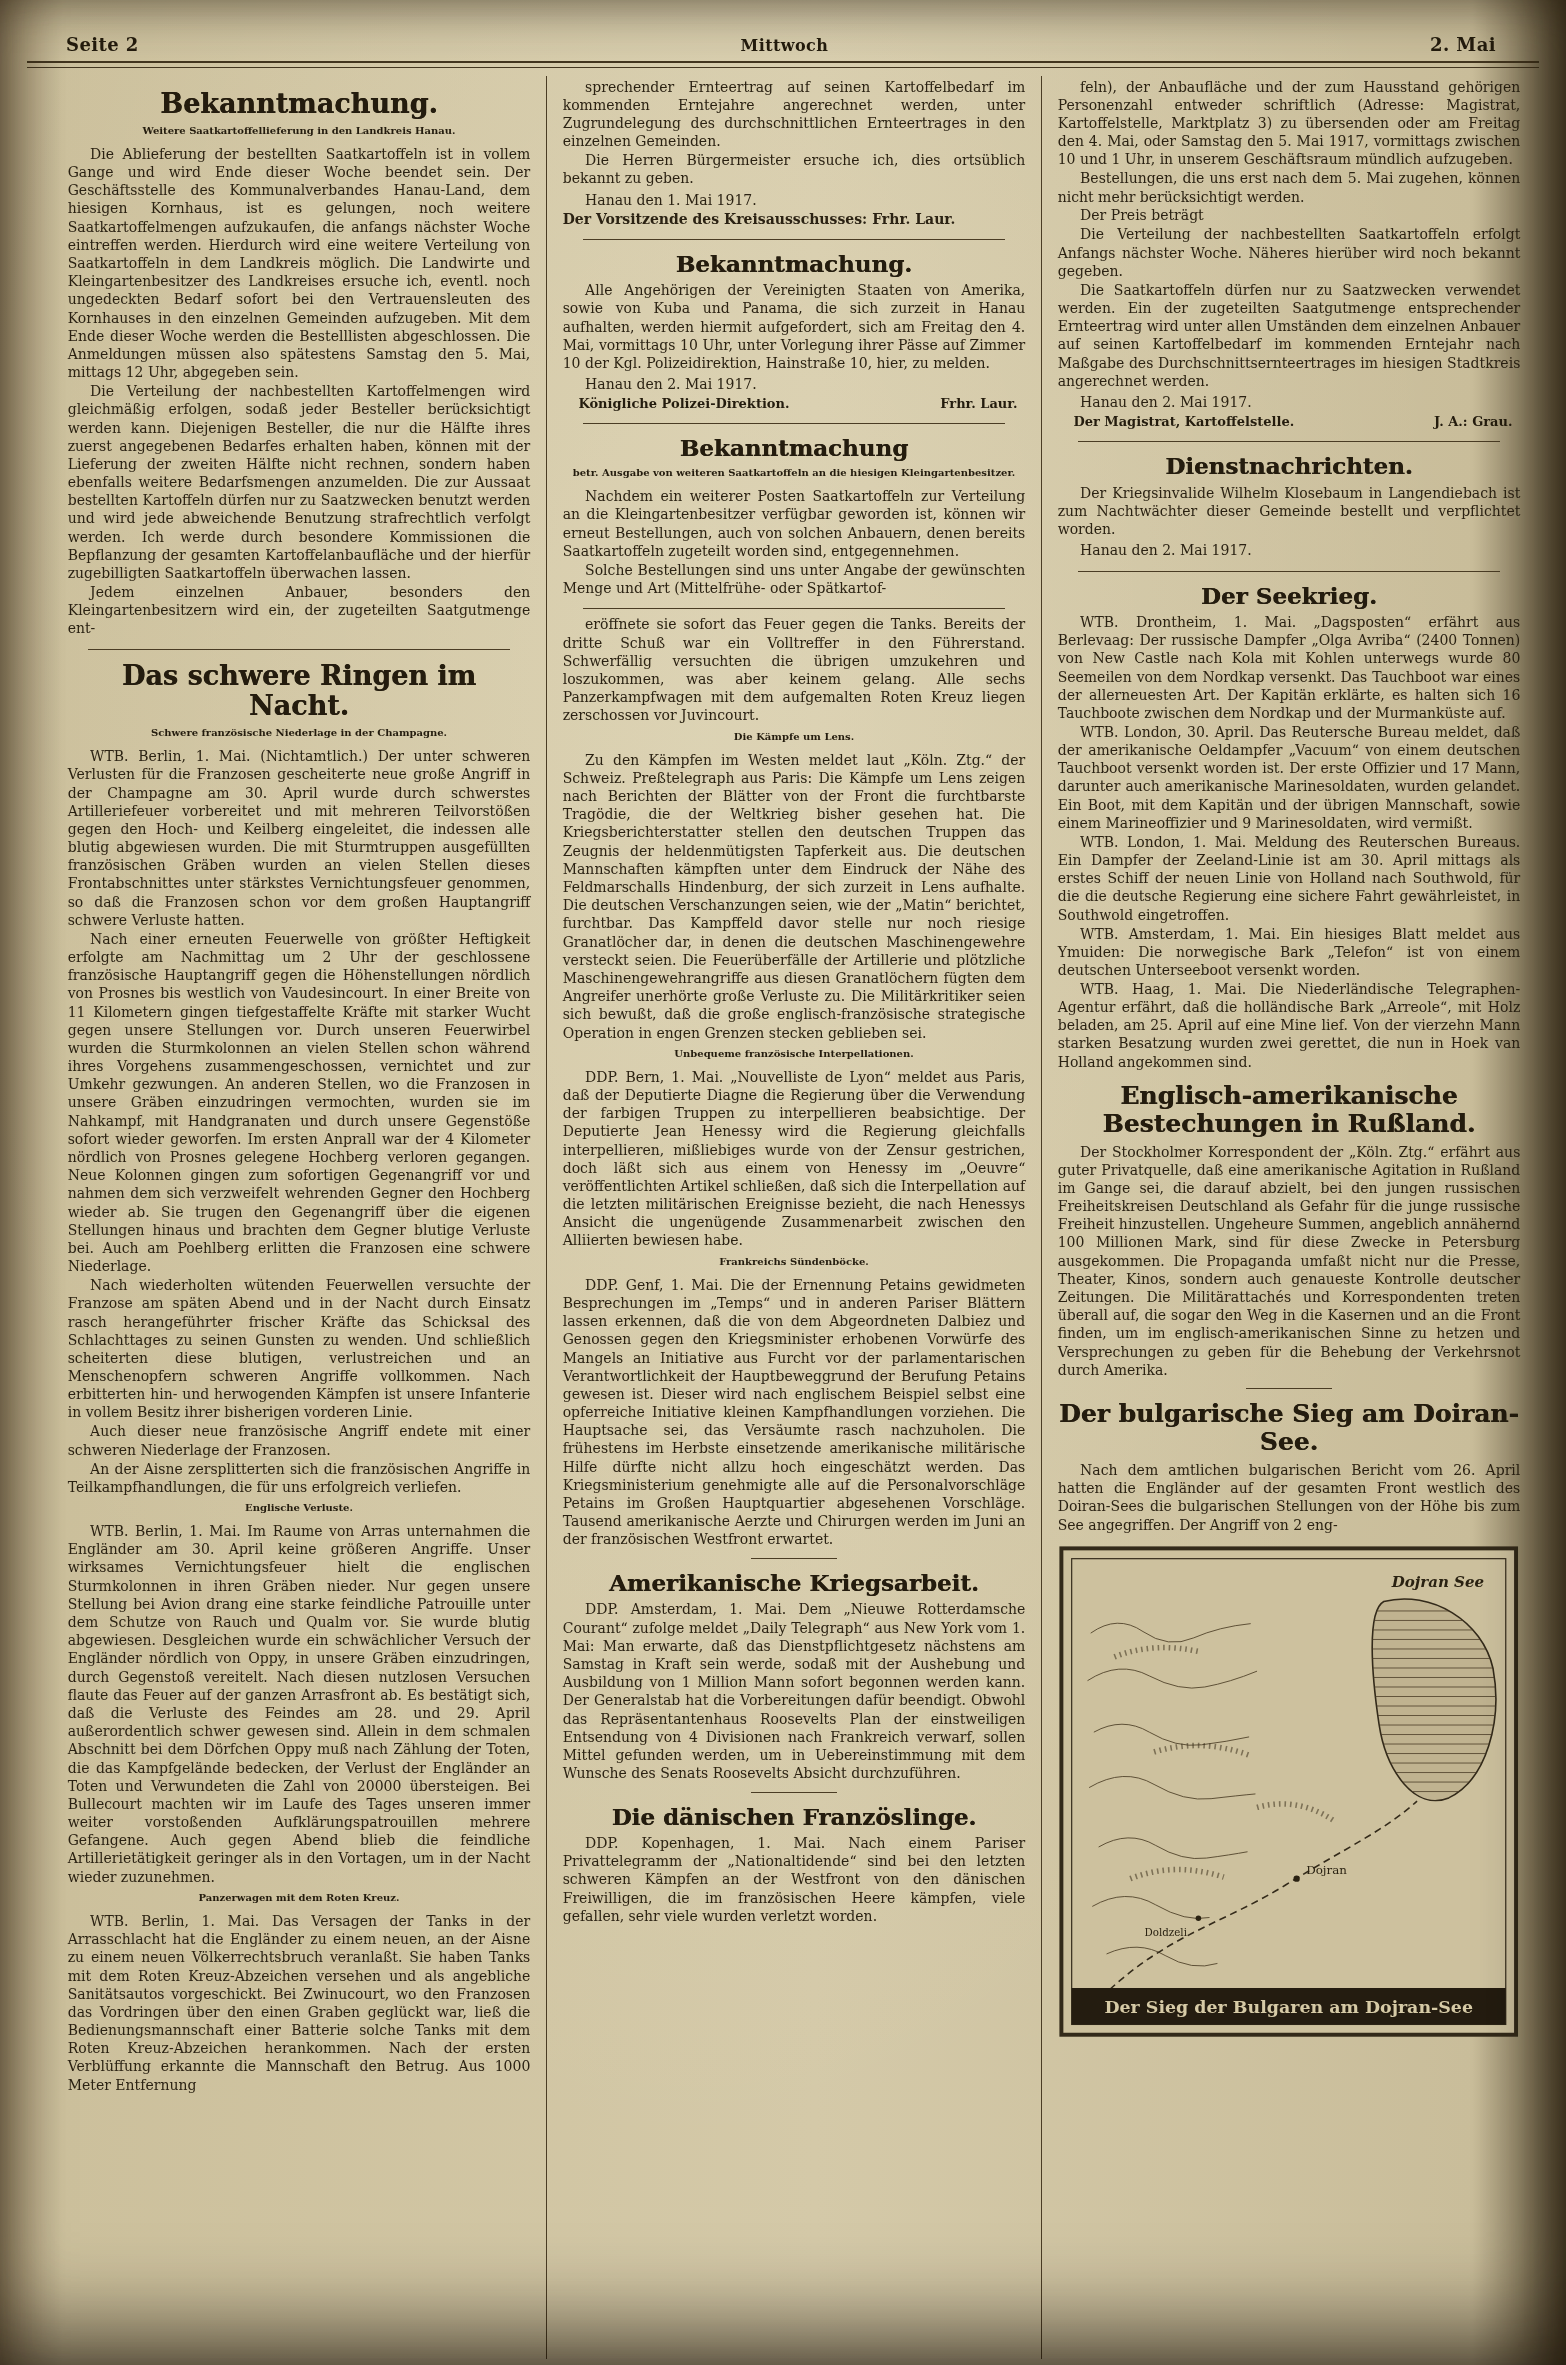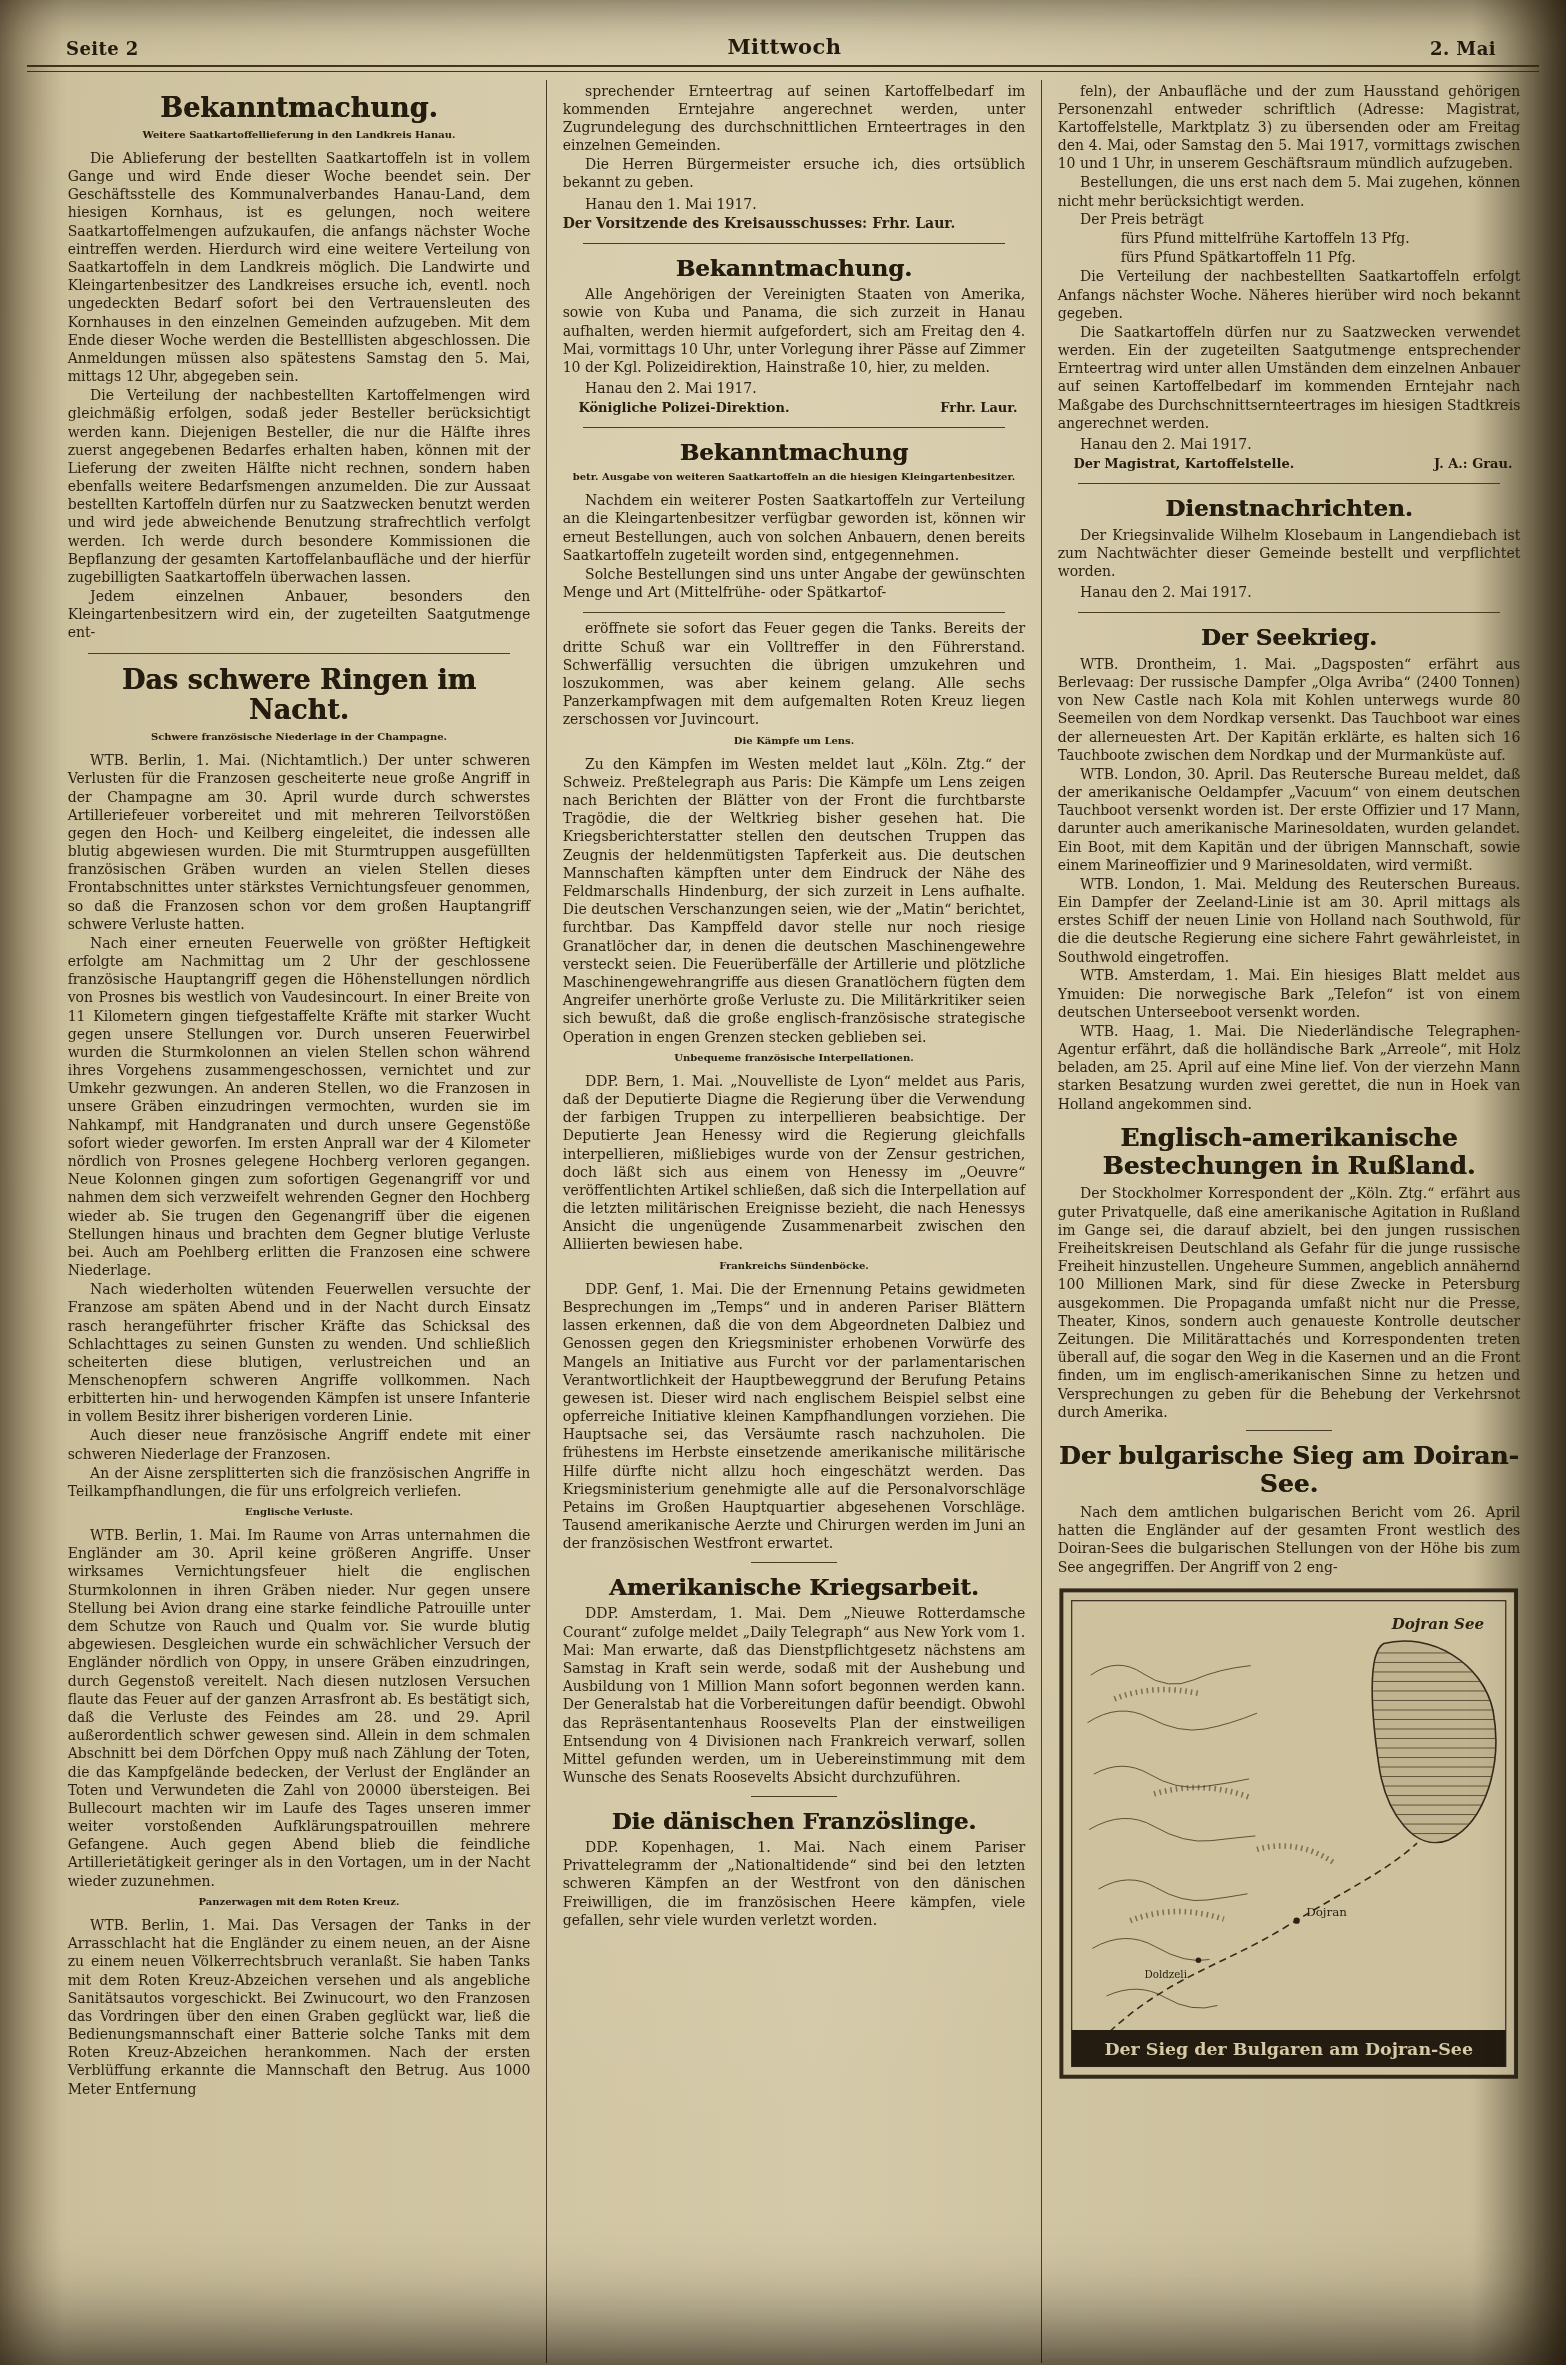--- a/index.html
+++ b/index.html
@@ -22,21 +22,21 @@
       inset 0 23.5px 55px -19px rgba(40,28,10,.40),
       inset 0 -63px 86px -23.5px rgba(25,16,6,.60),
       inset -43px 0 70px -31px rgba(18,12,5,.65),
       inset 35px 0 63px -39px rgba(40,28,10,.45);
   }
   .masthead{
     display:flex;justify-content:space-between;align-items:flex-end;
     padding:34px 70px 6.3px 66px;
     font-weight:bold;font-size:18px;letter-spacing:0.4px;color:#241c0e;
   }
-  .masthead .day{font-size:21px;}
+  .masthead .day{font-size:16px;}
   .rule-double{
     margin:0 27px;height:3.9px;
     border-top:2.3px solid #43361f;border-bottom:0.8px solid #43361f;
   }
   .cols{
     display:flex;align-items:stretch;
     padding:7.8px 30px 0 52px;height:2283px;overflow:hidden;
   }
   .col{flex:1 1 0;padding:1.6px 15.7px 0 15.7px;overflow:hidden;min-width:0;}
   .col + .col{border-left:0.8px solid #4a3c24;}
@@ -207,24 +207,20 @@
       </section>
     </div>
 
     <div class="col">
       <section>
         <div>
             <p class="para">feln), der Anbaufläche und der zum Hausstand gehörigen Personenzahl entweder schriftlich (Adresse: Magistrat, Kartoffelstelle, Marktplatz 3) zu übersenden oder am Freitag den 4. Mai, oder Samstag den 5. Mai 1917, vormittags zwischen 10 und 1 Uhr, in unserem Geschäftsraum mündlich aufzugeben.</p>
             <p class="para">Bestellungen, die uns erst nach dem 5. Mai zugehen, können nicht mehr berücksichtigt werden.</p>
           </div>
         <p class="para">Der Preis beträgt</p>
-        <div>
-            <p class="para price-line">fürs Pfund mittelfrühe Kartoffeln 13 Pfg.</p>
-            <p class="para price-line">fürs Pfund Spätkartoffeln 11 Pfg.</p>
-          </div>
         <div>
             <p class="para">Die Verteilung der nachbestellten Saatkartoffeln erfolgt Anfangs nächster Woche. Näheres hierüber wird noch bekannt gegeben.</p>
             <p class="para">Die Saatkartoffeln dürfen nur zu Saatzwecken verwendet werden. Ein der zugeteilten Saatgutmenge entsprechender Ernteertrag wird unter allen Umständen dem einzelnen Anbauer auf seinen Kartoffelbedarf im kommenden Erntejahr nach Maßgabe des Durchschnittsernteertrages im hiesigen Stadtkreis angerechnet werden.</p>
           </div>
         <p class="para sig-place">Hanau den 2. Mai 1917.</p>
         <div class="sig-row">
           <span>Der Magistrat, Kartoffelstelle.</span>
           <span>J. A.: Grau.</span>
         </div>
       </section>

